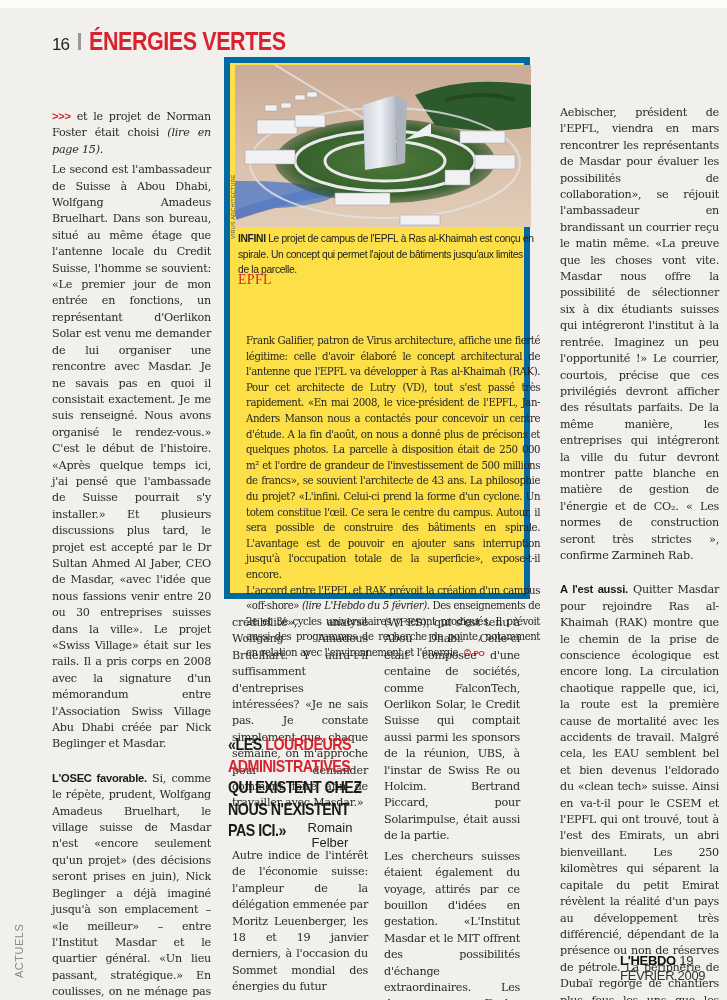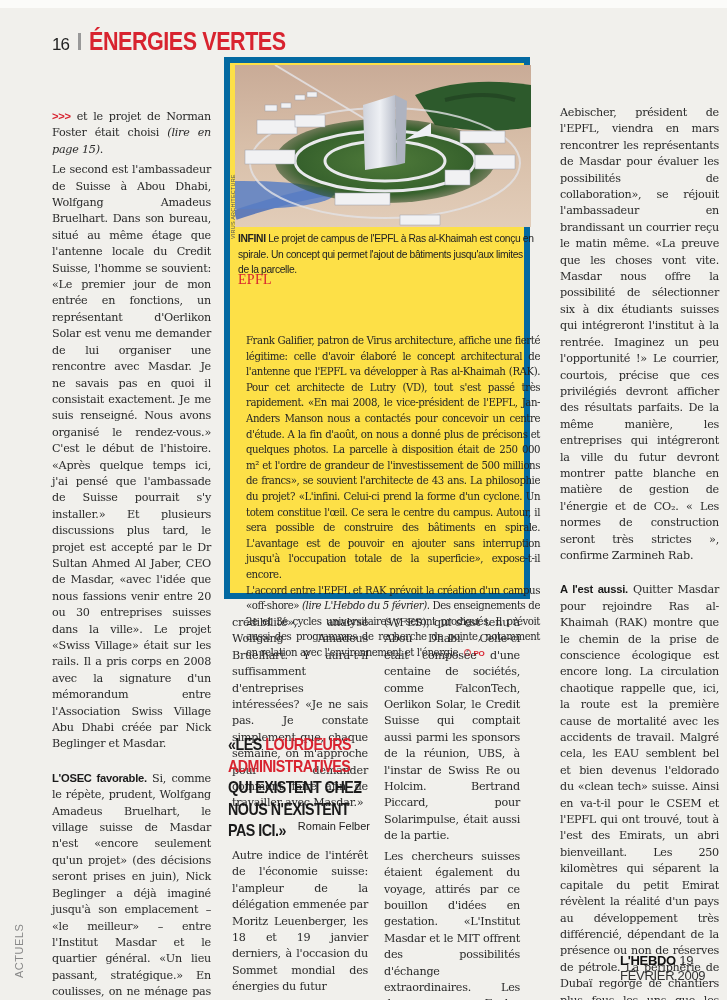--- a/index.html
+++ b/index.html
@@ -38,21 +38,21 @@
   .caption b { font-weight:bold; }
   .kicker { position:absolute; left:8px; top:209px; font-family:"Liberation Serif",serif; font-size:14px; color:#d8232f; font-weight:normal; letter-spacing:0.3px; }
   .boxtitle { position:absolute; left:8px; top:226px; font-family:"Liberation Sans",sans-serif; font-weight:bold; font-size:20.5px; color:#1a1a1a; letter-spacing:-0.4px; }
   .boxbody { position:absolute; left:16px; top:250px; width:294px; font-family:"DejaVu Serif",serif; font-size:10.2px; line-height:15.6px; text-align:justify; letter-spacing:-0.45px; color:#262626;margin-top:20px; }
   .boxbody p { margin:0; }
   .sig { color:#d8232f; font-family:"Liberation Sans",sans-serif; font-weight:bold; font-size:8px; }
   .sigc { display:inline-block; width:7px; height:7px; border:1.5px solid #d8232f; border-radius:50%; margin-right:3px; vertical-align:0; }
 
   .quote { position:absolute; left:228px; top:734px; width:150px; font-family:"Liberation Sans",sans-serif; font-weight:bold; font-size:17px; line-height:21.5px; color:#1a1a1a; text-transform:uppercase; letter-spacing:-0.6px; transform:scaleX(0.84); transform-origin:left; width:178px; }
   .quote .red { color:#d8232f; }
-  .quote-author { position:absolute; left:290px; top:820px; width:80px; text-align:right; font-family:"Liberation Sans",sans-serif; font-size:11px; color:#222; }
+  .quote-author { position:absolute; left:290px; top:820px; width:80px; text-align:center; font-family:"Liberation Sans",sans-serif; font-size:13px; color:#222; }
   .c2b { left:228px; top:844px; width:144px; }
 
   .vlabel { position:absolute; left:13px; top:918px; width:14px; height:60px; }
   .vlabel span { position:absolute; left:0; top:60px; transform:rotate(-90deg); transform-origin:left top; font-family:"Liberation Sans",sans-serif; font-size:11px; color:#888; letter-spacing:0.5px; white-space:nowrap; }
   .footer { position:absolute; left:620px; top:953px; font-family:"Liberation Sans",sans-serif; font-size:13px; color:#333; letter-spacing:-0.3px; }
   .footer b { font-weight:bold; color:#111; }
 </style>
 </head>
 <body>
 

